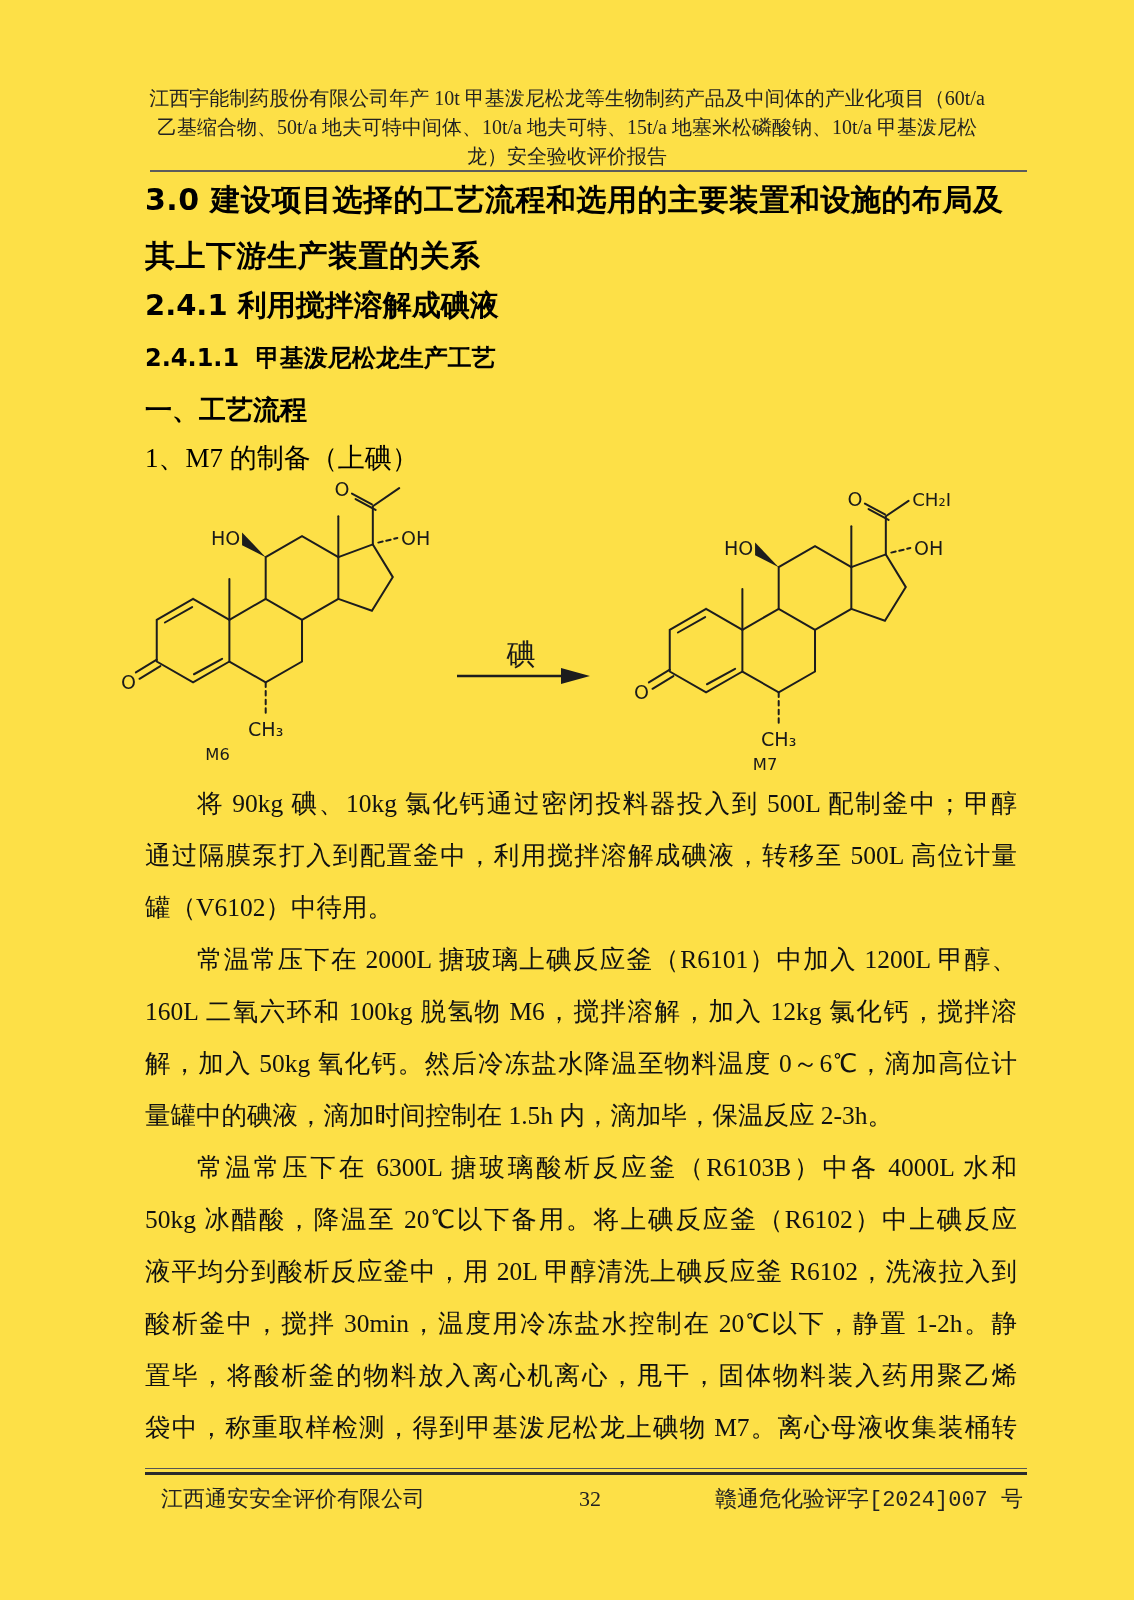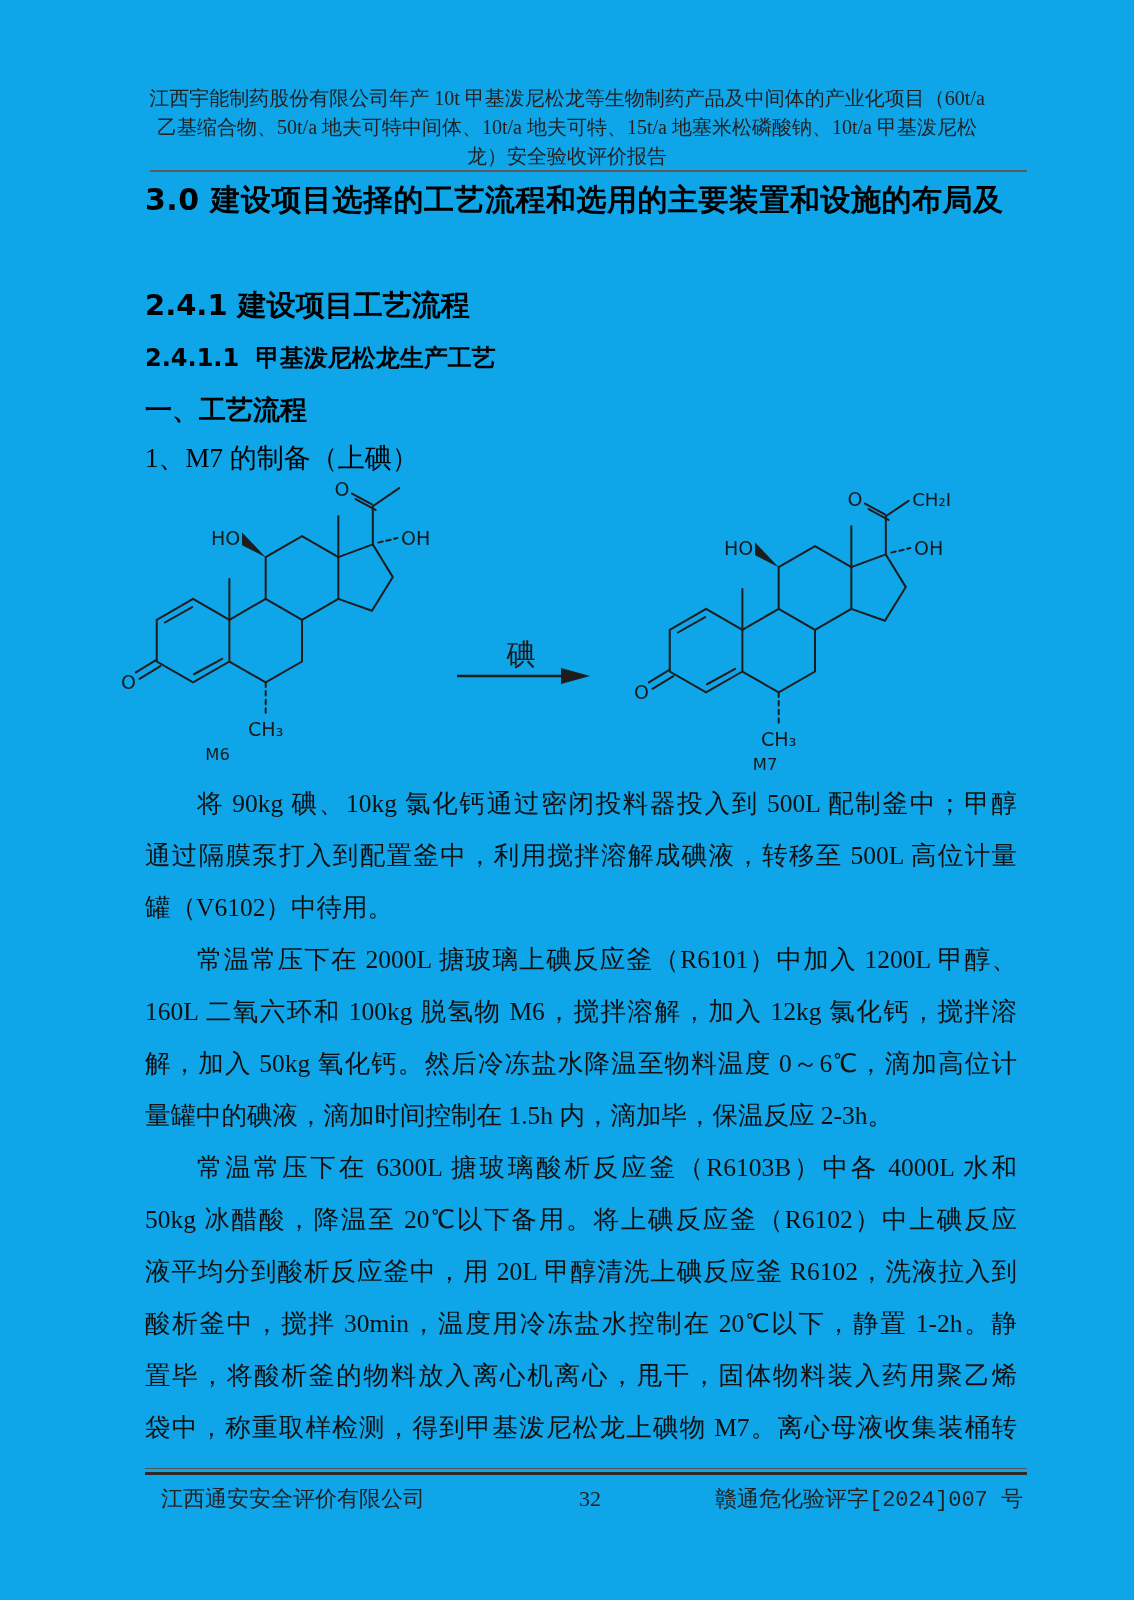--- a/index.html
+++ b/index.html
@@ -1,18 +1,18 @@
 <!DOCTYPE html>
 <html><head>
 <meta charset="utf-8">
 <style>
   * { margin:0; padding:0; box-sizing:border-box; }
   html,body { background:#888; }
   .page {
-    position:relative; width:1134px; height:1600px; background:#0ea5e9;
+    position:relative; width:1134px; height:1600px; background:#fde047;
     font-family:"Liberation Serif", serif; color:#1a1a1a; overflow:hidden;
     margin:0 auto;
   }
   .doc-header {
     position:absolute; top:84px; left:127px; width:880px;
     text-align:center; font-size:20px; line-height:29px; color:#222;
   }
   .header-rule {
     position:absolute; top:170px; left:150px; width:877px;
     border-top:2px solid #5c5c5c; height:0;
@@ -56,23 +56,23 @@
 <div class="page">
 
   <div class="doc-header">
       <div>江西宇能制药股份有限公司年产 10t 甲基泼尼松龙等生物制药产品及中间体的产业化项目（60t/a</div>
       <div>乙基缩合物、50t/a 地夫可特中间体、10t/a 地夫可特、15t/a 地塞米松磷酸钠、10t/a 甲基泼尼松</div>
       <div>龙）安全验收评价报告</div>
     </div>
 
   <div class="header-rule"></div>
 
-  <div class="h-block h1"><div>3.0 建设项目选择的工艺流程和选用的主要装置和设施的布局及</div></div>
+  <div class="h-block h1"><div>3.0 建设项目选择的工艺流程和选用的主要装置和设施的布局及</div><div>其上下游生产装置的关系</div></div>
 
-  <div class="h-block h2">2.4.1 建设项目工艺流程</div>
+  <div class="h-block h2">2.4.1 利用搅拌溶解成碘液</div>
 
   <div class="h-block h3">2.4.1.1  甲基泼尼松龙生产工艺</div>
 
   <div class="h-block h4">一、工艺流程</div>
 
   <div class="h-block step-label">1、M7 的制备（上碘）</div>
 
   <div class="scheme">
 
     <svg class="mol mol-left" width="345" height="289" viewBox="0 0 380 318">

